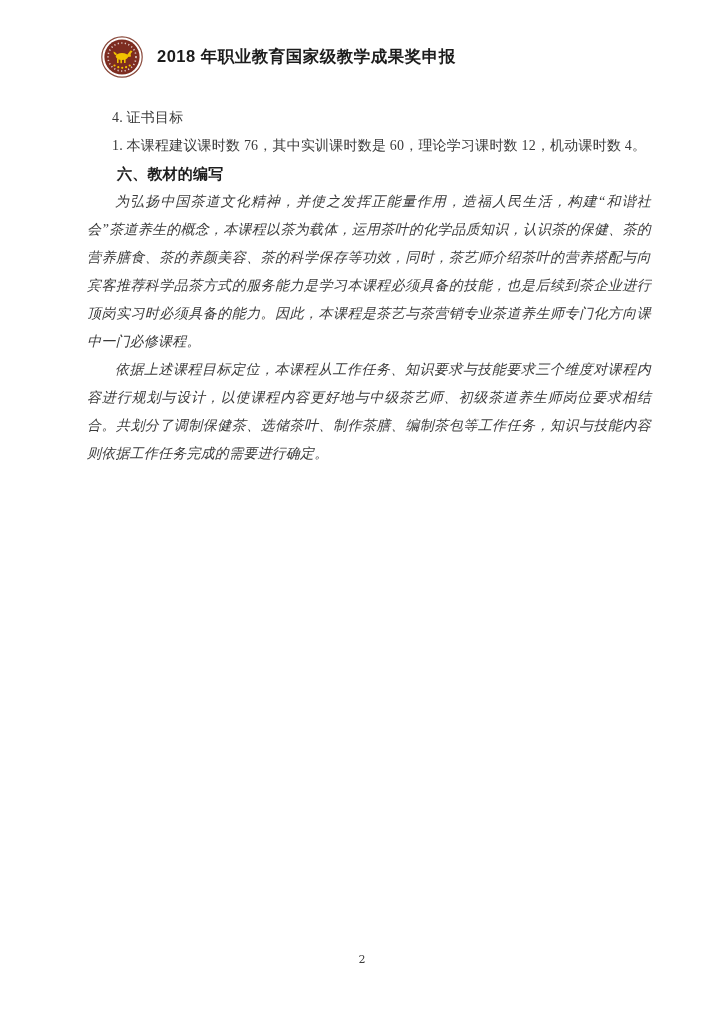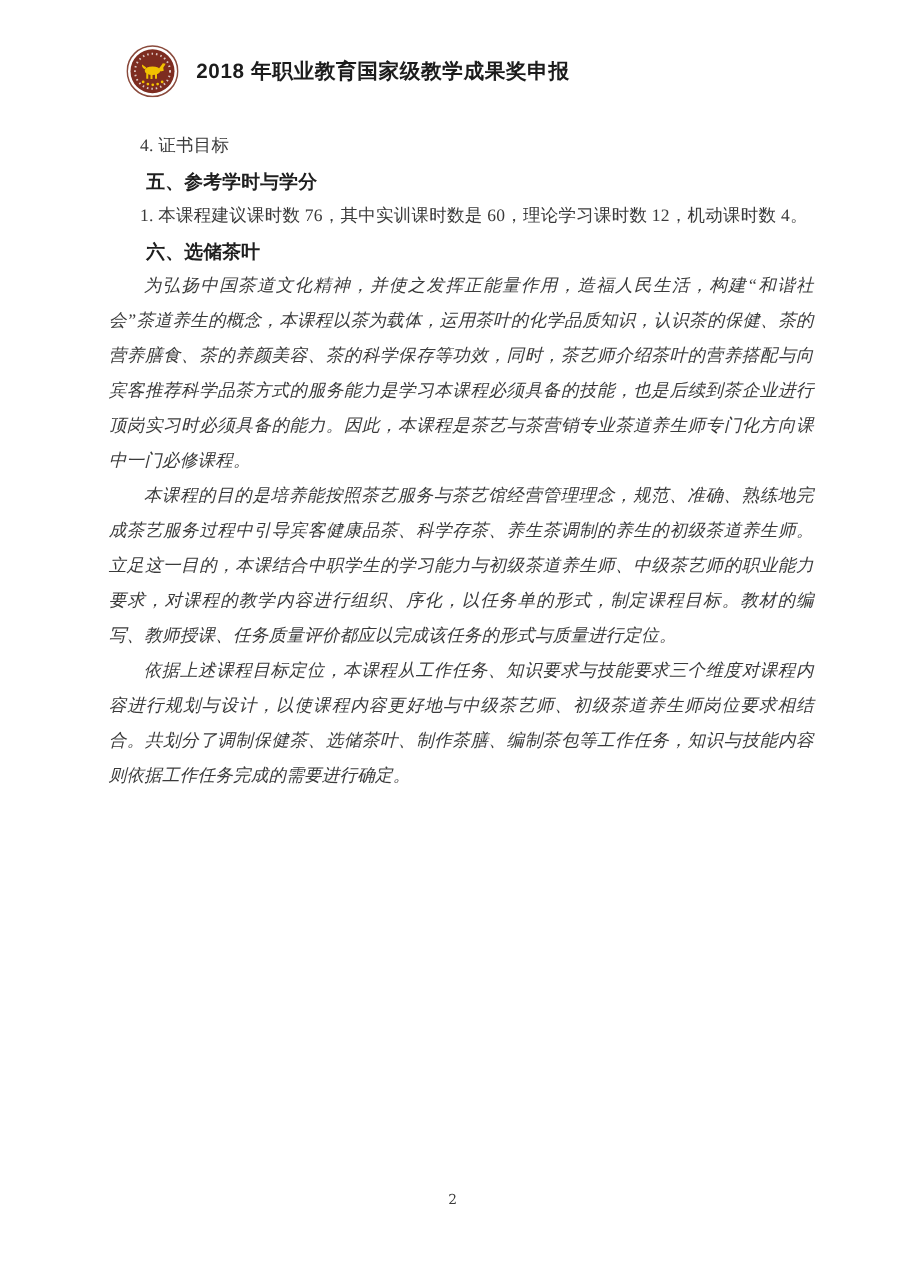--- a/index.html
+++ b/index.html
@@ -101,23 +101,21 @@
         <circle cx="21.2" cy="31.8" r="1.1"></circle>
         <circle cx="25.1" cy="31.2" r="1.1"></circle>
         <circle cx="28.7" cy="29.5" r="1.1"></circle>
       </g>
     </svg>
     <div class="doc-title">2018 年职业教育国家级教学成果奖申报</div>
   </div>
 
   <div class="doc-content">
     <div class="item">4. 证书目标</div>
-    <div class="heading">五、参考学时与学分</div>
     <div class="item">1. 本课程建议课时数 76，其中实训课时数是 60，理论学习课时数 12，机动课时数 4。</div>
-    <div class="heading">六、选储茶叶</div>
+    <div class="heading">六、教材的编写</div>
     <div class="para">为弘扬中国茶道文化精神，并使之发挥正能量作用，造福人民生活，构建“和谐社会”茶道养生的概念，本课程以茶为载体，运用茶叶的化学品质知识，认识茶的保健、茶的营养膳食、茶的养颜美容、茶的科学保存等功效，同时，茶艺师介绍茶叶的营养搭配与向宾客推荐科学品茶方式的服务能力是学习本课程必须具备的技能，也是后续到茶企业进行顶岗实习时必须具备的能力。因此，本课程是茶艺与茶营销专业茶道养生师专门化方向课中一门必修课程。</div>
-    <div class="para">本课程的目的是培养能按照茶艺服务与茶艺馆经营管理理念，规范、准确、熟练地完成茶艺服务过程中引导宾客健康品茶、科学存茶、养生茶调制的养生的初级茶道养生师。立足这一目的，本课结合中职学生的学习能力与初级茶道养生师、中级茶艺师的职业能力要求，对课程的教学内容进行组织、序化，以任务单的形式，制定课程目标。教材的编写、教师授课、任务质量评价都应以完成该任务的形式与质量进行定位。</div>
     <div class="para">依据上述课程目标定位，本课程从工作任务、知识要求与技能要求三个维度对课程内容进行规划与设计，以使课程内容更好地与中级茶艺师、初级茶道养生师岗位要求相结合。共划分了调制保健茶、选储茶叶、制作茶膳、编制茶包等工作任务，知识与技能内容则依据工作任务完成的需要进行确定。</div>
   </div>
 
   <div class="doc-footer">2</div>
 
 </div>
 
 </body></html>

